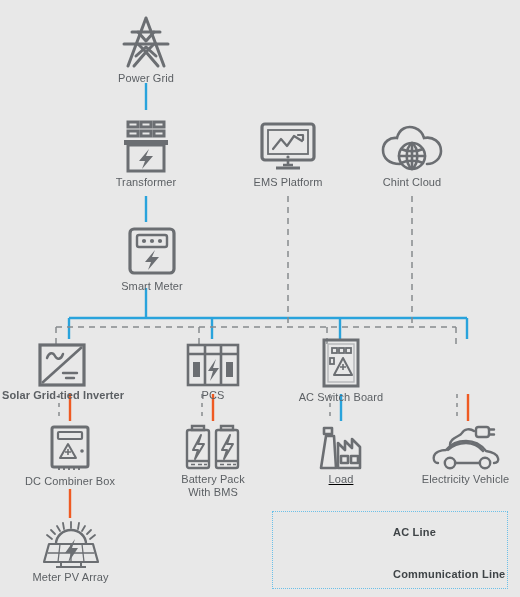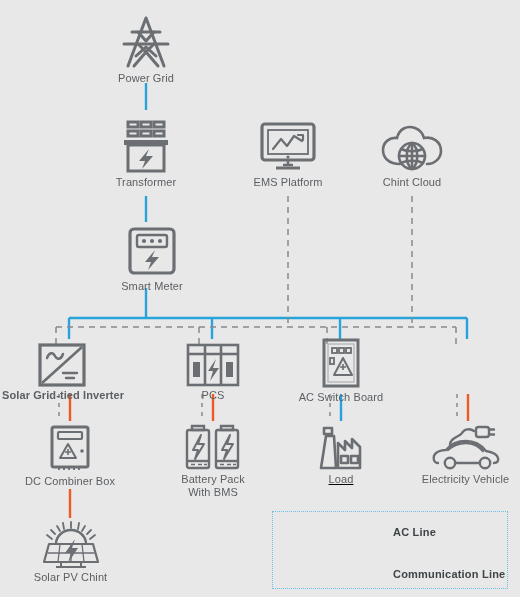--- a/index.html
+++ b/index.html
@@ -263,21 +263,21 @@
       </g>
       <g stroke="#6b6e72" stroke-width="1.3" fill="none">
         <path d="M15.5,34 L62.5,34"></path>
         <path d="M28,25 L26,43 M39,25 L39,43 M50,25 L52,43"></path>
       </g>
       <path d="M43,20 L33,34 L39,34 L36,44 L46,29 L40,29 Z" fill="#6b6e72"></path>
       <g stroke="#6b6e72" stroke-width="2" fill="none">
         <path d="M29,43 L29,48 M49,43 L49,48 M24,48 L54,48"></path>
       </g>
     </svg>
-    <div class="label">Solar PV Chint</div>
+    <div class="label">Meter PV Array</div>
   </div>
 
   <div class="legend">
     <div class="legend-row" style="top:12px;">
       <svg class="legend-line" width="82" height="4" viewBox="0 0 82 4">
         <path d="M0,2 L82,2" stroke="#29a3dc" stroke-width="2.6"></path>
       </svg>
       <span class="legend-text">AC Line</span>
     </div>
     <div class="legend-row" style="top:54px;text-align:center;">

